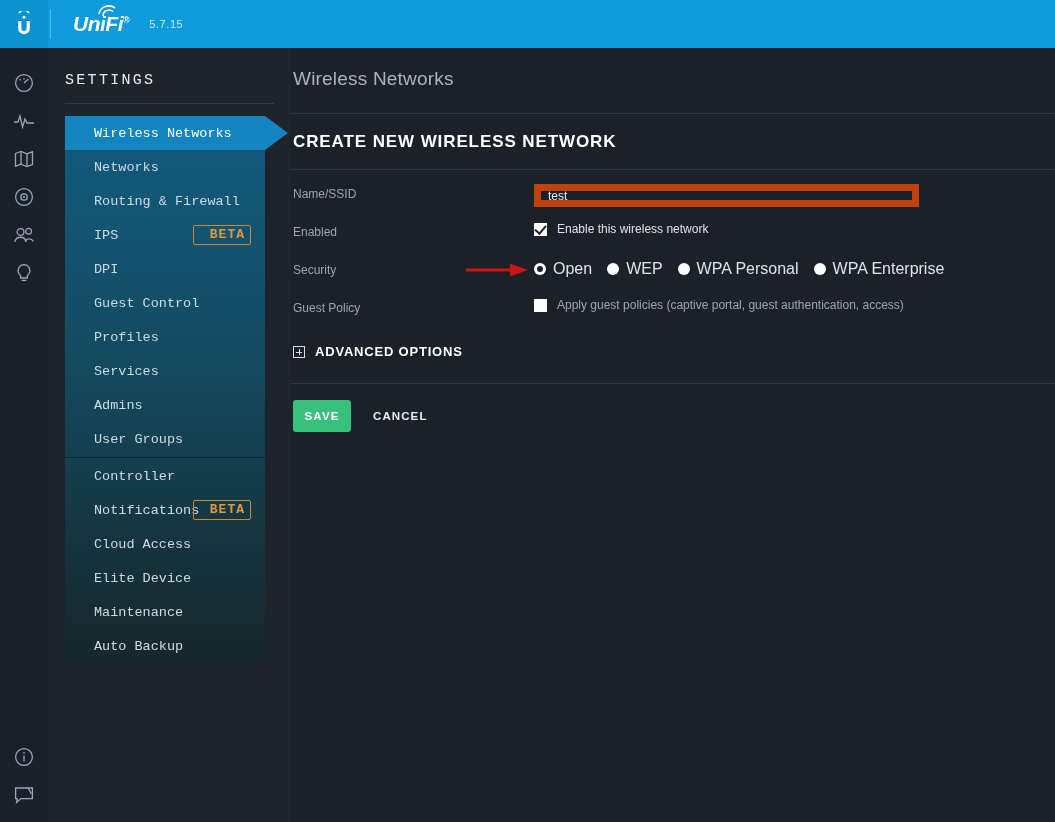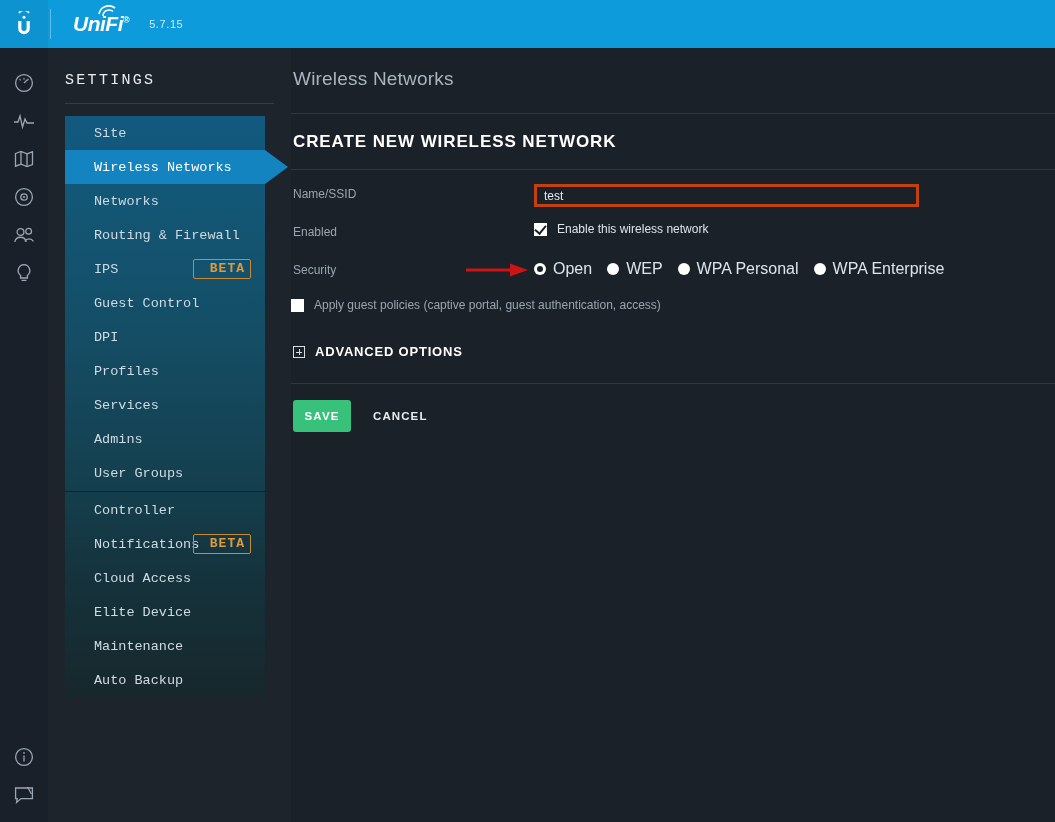--- a/index.html
+++ b/index.html
@@ -179,21 +179,21 @@
     width: 243px;
     color: #9aa5b1;
     font-size: 12px;
     padding-top: 3px;
     padding-left: 2px;
   }
   .text-input {
     width: 385px;
     height: 23px;
     background: #1b2129;
-    border: 3px solid #c2410c;
+    border: 7px solid #c2410c;
     color: #e6ebf0;
     font-family: "Liberation Sans", sans-serif;
     font-size: 12px;
     padding: 0 7px;
     outline: none;
   }
 
   .check-line { display: flex; align-items: center; }
   .checkbox {
     width: 13px; height: 13px;
@@ -406,42 +406,39 @@
       </span>
     </div>
   </div>
 </div>
 
 <div id="settings-panel">
   <div id="settings-title">SETTINGS</div>
   <div id="settings-rule"></div>
   <div id="settings-menu">
 
-    <div class="menu-item">
-      <span>Site</span>
-    </div>
     <div class="menu-item selected">
       <span>Wireless Networks</span>
       <span class="caret"></span>
     </div>
     <div class="menu-item">
       <span>Networks</span>
     </div>
     <div class="menu-item">
       <span>Routing &amp; Firewall</span>
     </div>
     <div class="menu-item">
       <span>IPS</span>
       <span class="beta-badge">BETA</span>
     </div>
     <div class="menu-item">
+      <span>DPI</span>
+    </div>
+    <div class="menu-item">
       <span>Guest Control</span>
-    </div>
-    <div class="menu-item">
-      <span>DPI</span>
     </div>
     <div class="menu-item">
       <span>Profiles</span>
     </div>
     <div class="menu-item">
       <span>Services</span>
     </div>
     <div class="menu-item">
       <span>Admins</span>
     </div>
@@ -516,20 +513,21 @@
         <span class="radio-label">WPA Personal</span>
       </label>
       <label class="radio-opt">
         <span class="radio"></span>
         <span class="radio-label">WPA Enterprise</span>
       </label>
     </div>
   </div>
 
   <div class="form-row">
+    <div class="form-label">Guest Policy</div>
     <div class="check-line">
       <span class="checkbox"></span>
       <span class="check-text dim">Apply guest policies (captive portal, guest authentication, access)</span>
     </div>
   </div>
 
   <div id="advanced-row">
     <span id="plus-box"></span>
     <span id="advanced-label">ADVANCED OPTIONS</span>
   </div>

